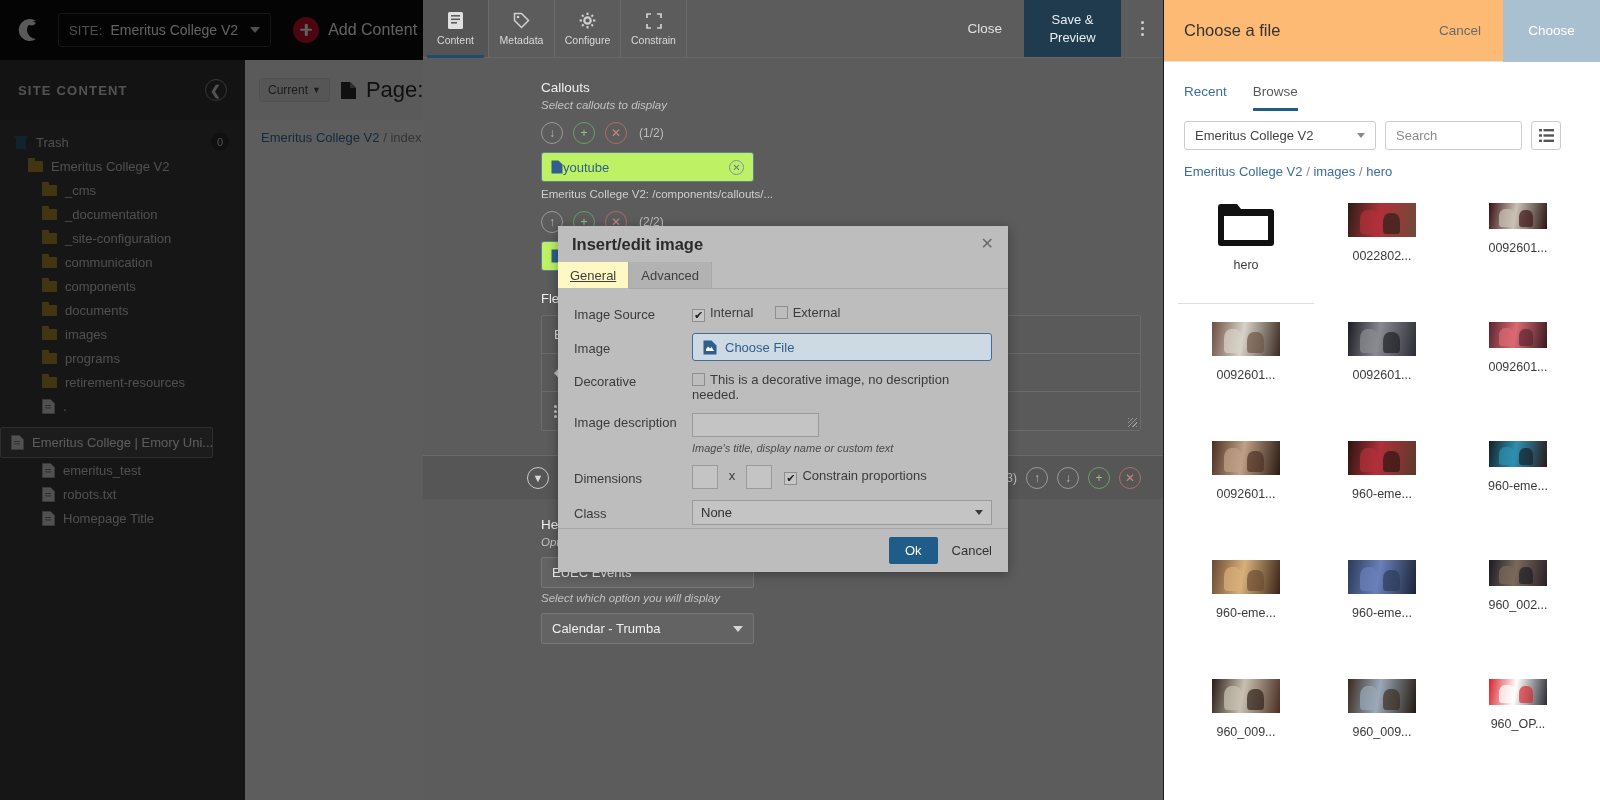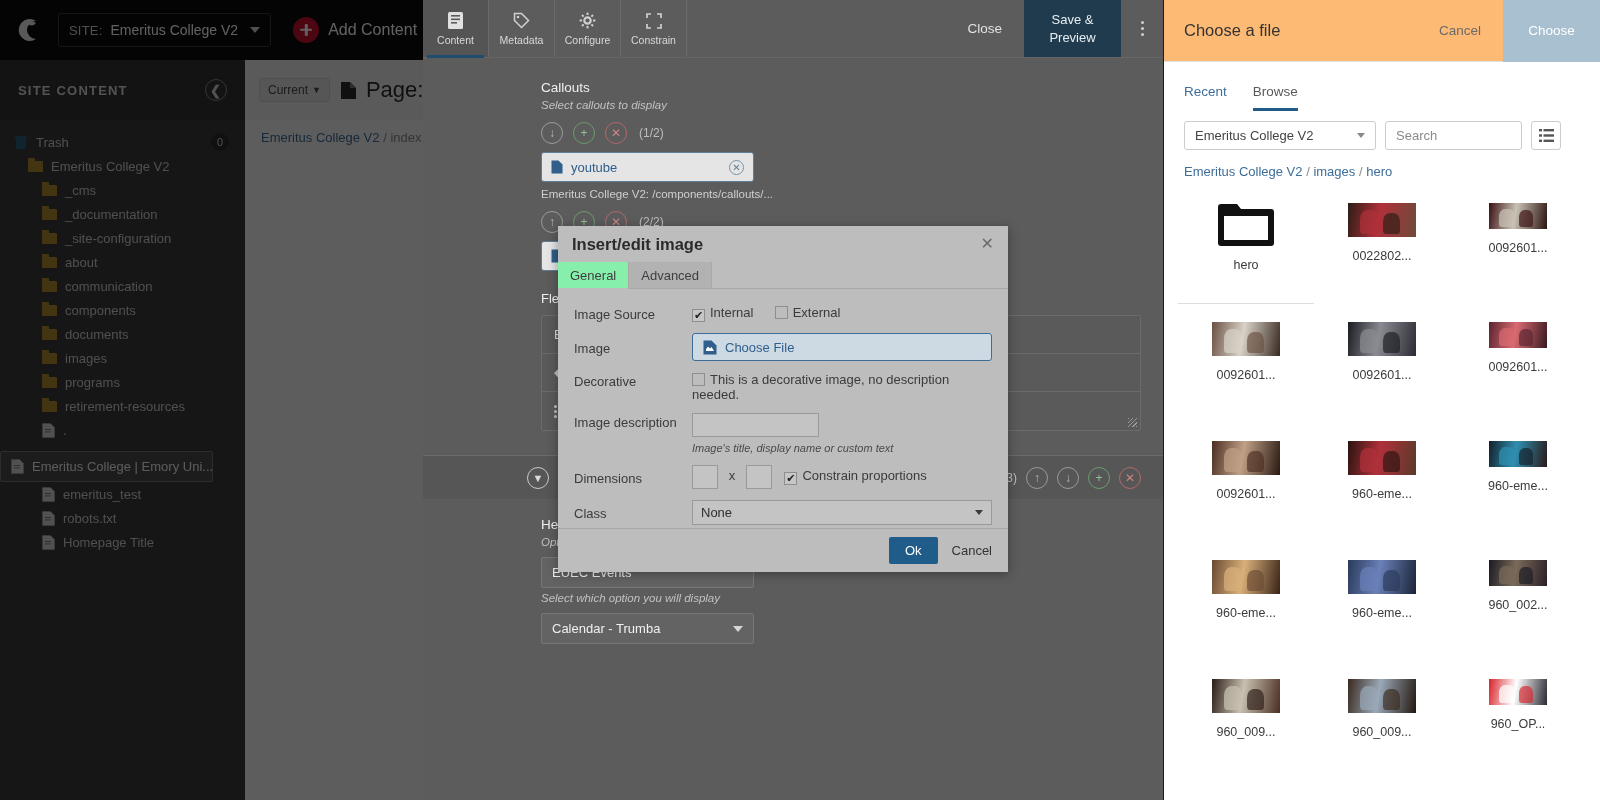--- a/index.html
+++ b/index.html
@@ -110,22 +110,22 @@
 
   .editor-body{ position:absolute; top:58px; left:0; right:0; bottom:0; padding:22px 22px 0 118px; color:#e6e6e6;}
   .fld-label{ font-size:13.5px; color:#efefef; }
   .fld-hint{ font-size:11.5px; font-style:italic; color:#c2c2c2; margin-top:4px;}
   .row-ctrls{ display:flex; align-items:center; gap:10px; margin-top:11px;}
   .cbtn{ width:22px;height:22px;border-radius:50%;border:1.5px solid #9a9a9a;display:flex;align-items:center;justify-content:center;font-size:12px;color:#b8b8b8;}
   .cbtn.green{ border-color:#6d9b6d;color:#8fc08f;}
   .cbtn.red{ border-color:#b06a6a;color:#cf8585;}
   .count{ font-size:12px;color:#bdbdbd;margin-left:2px;}
   .chip{
-    margin-top:8px; width:213px; height:30px; background:#e5e5e5; border:1px solid #5c7f9c;
-    border-radius:3px; display:flex; align-items:center; gap:8px; padding:0 9px; color:#2f5f8a; font-size:13px;
+    margin-top:8px; width:213px; height:30px; background:#bef264; border:1px solid #5c7f9c;
+    border-radius:3px; display:flex; align-items:center; gap:0; padding:0 9px; color:#2f5f8a; font-size:13px;
   }
   .chip .x{ margin-left:auto; width:15px;height:15px;border-radius:50%;border:1px solid #7a93a8;color:#5d7c95;font-size:10px;display:flex;align-items:center;justify-content:center;}
   .chip-path{ font-size:11.5px; color:#cfcfcf; margin-top:6px;}
   .sub-label{ margin-top:20px; font-size:13px;color:#efefef;}
 
   .panel-box{
     margin-top:9px; border:1px solid #6b6b6b; background:#5a5a5a; border-radius:2px;
   }
   .panel-box .pb-row{ height:38px; border-bottom:1px solid #6b6b6b; display:flex;align-items:center;padding:0 12px;font-size:13px;color:#dcdcdc;}
   .panel-box .pb-row:last-child{border-bottom:none;}
@@ -156,21 +156,21 @@
   
   .modal{
     position:absolute; left:558px; top:226px; width:450px; height:346px; z-index:30;
     background:#bdbdbd; box-shadow:0 2px 10px rgba(0,0,0,.35); font-size:13px; color:#3b3b3b;
   }
   .modal-head{ height:36px; display:flex;align-items:center; padding:0 14px; }
   .modal-title{ font-size:16.5px; font-weight:bold; color:#2b2b2b;}
   .modal-x{ margin-left:auto; font-size:16px; color:#6b6b6b; line-height:1;}
   .modal-tabs{ display:flex; height:27px; border-bottom:1px solid #a8a8a8;}
   .mtab{ padding:0 12px; display:flex;align-items:center; font-size:13px; color:#3e3e3e; border-right:1px solid #a8a8a8;}
-  .mtab.active{ background:#86efac; border-bottom:1px solid #bdbdbd; margin-bottom:-1px;}
+  .mtab.active{ background:#fef9c3; border-bottom:1px solid #bdbdbd; margin-bottom:-1px;text-decoration:underline;}
   .mtab.idle{ background:#b2b2b2;}
   .modal-body{ padding:16px 0 0 0; }
   .mrow{ display:flex; align-items:flex-start; padding:0 16px; margin-bottom:11px;}
   .mlab{ width:118px; font-size:13px; color:#3b3b3b; padding-top:2px;}
   .mctl{ flex:1; }
   .cb{ width:13px;height:13px;background:#bdbdbd;border:1px solid #8e8e8e;display:inline-flex;align-items:center;justify-content:center;vertical-align:-2px;margin-right:5px;}
   .cb.on{ background:#c6c6c6;}
   .cb .tick{ font-size:11px;color:#222;line-height:1;}
   .choose-file{
     height:28px; border:1px solid #3d6d99; border-radius:3px; background:#cdd9e3;
@@ -269,24 +269,20 @@
           <div class="tree-row ind2">
             <span class="ico-folder"></span>
             <span>_documentation</span>
           </div>
           <div class="tree-row ind2">
             <span class="ico-folder"></span>
             <span>_site-configuration</span>
           </div>
           <div class="tree-row ind2">
             <span class="ico-folder"></span>
-            <span>about</span>
-          </div>
-          <div class="tree-row ind2">
-            <span class="ico-folder"></span>
             <span>communication</span>
           </div>
           <div class="tree-row ind2">
             <span class="ico-folder"></span>
             <span>components</span>
           </div>
           <div class="tree-row ind2">
             <span class="ico-folder"></span>
             <span>documents</span>
           </div>

